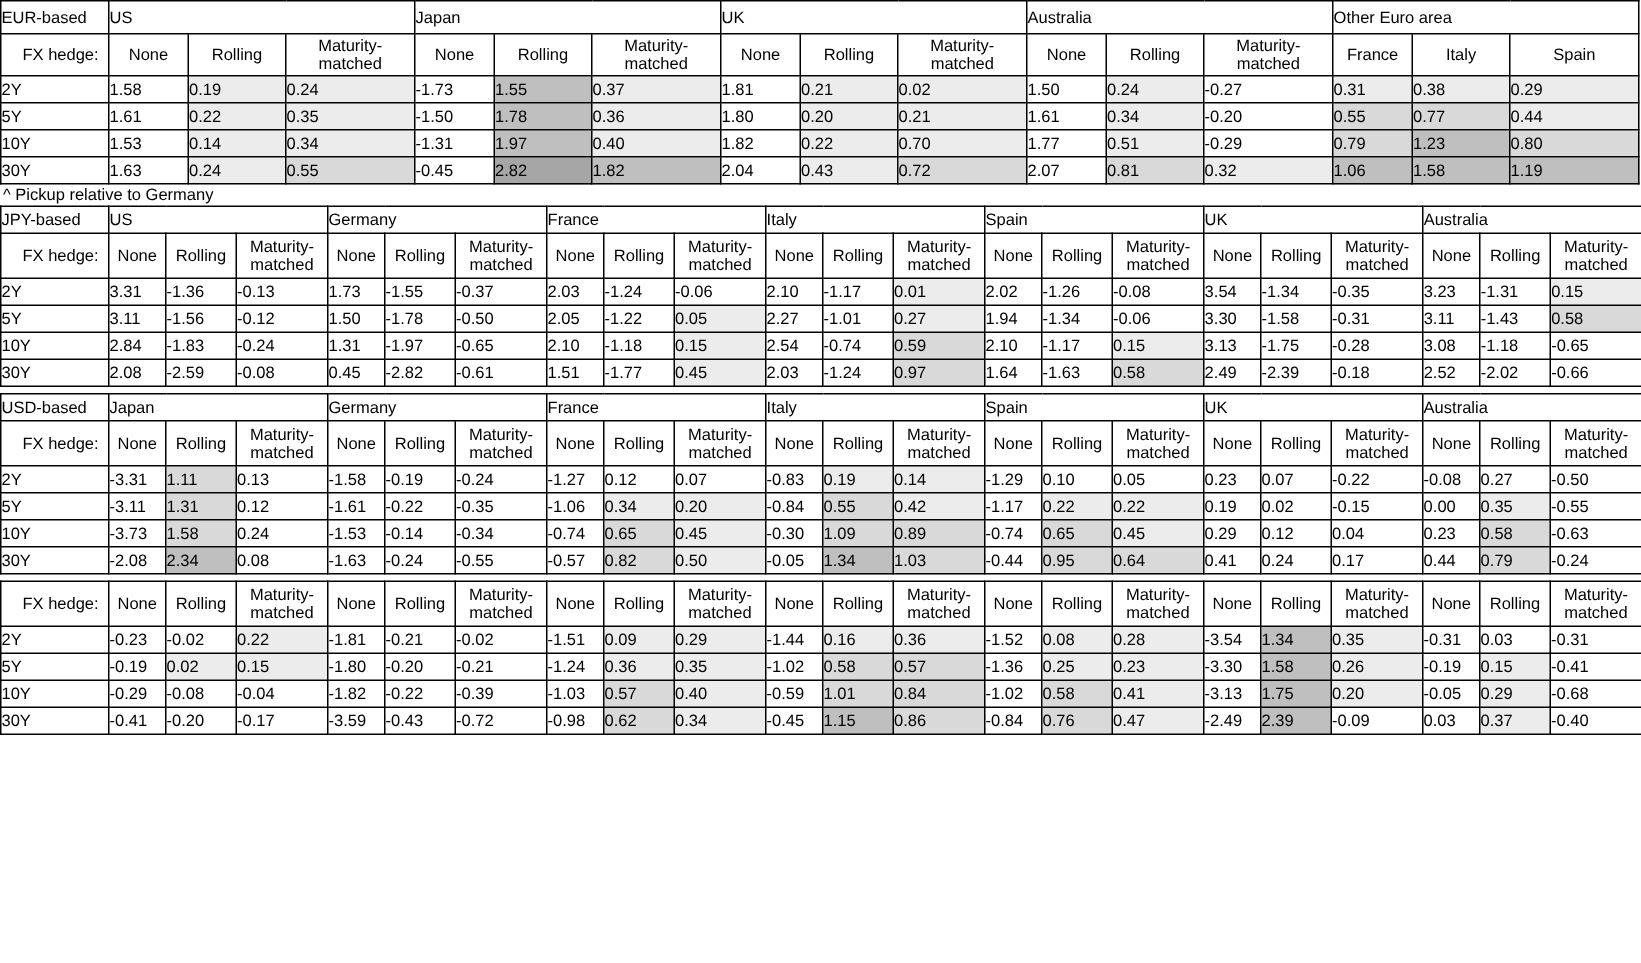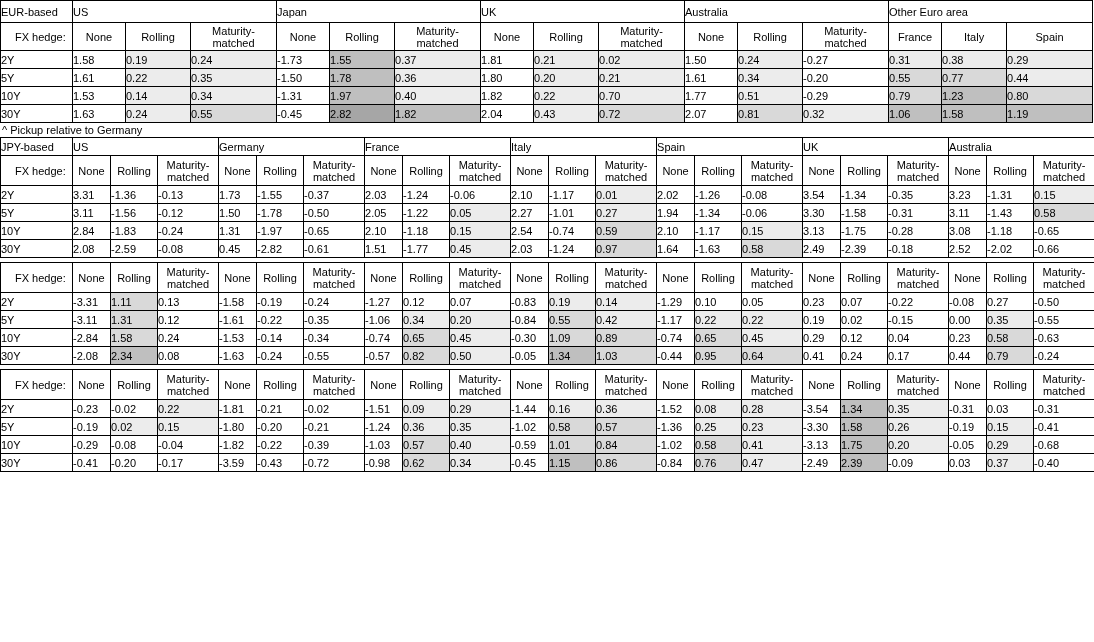--- a/index.html
+++ b/index.html
@@ -328,20 +328,30 @@
             <col style="width: 47px;">
             <col style="width: 61px;">
             <col style="width: 38px;">
             <col style="width: 47px;">
             <col style="width: 61px;">
             <col style="width: 38px;">
             <col style="width: 47px;">
             <col style="width: 61px;">
           </colgroup>
           <tbody>
+            <tr style="height: 18px;">
+              <td class="lbl">USD-based</td>
+              <td colspan="3" class="ctr">Japan</td>
+              <td colspan="3" class="ctr">Germany</td>
+              <td colspan="3" class="ctr">France</td>
+              <td colspan="3" class="ctr">Italy</td>
+              <td colspan="3" class="ctr">Spain</td>
+              <td colspan="3" class="ctr">UK</td>
+              <td colspan="3" class="ctr">Australia</td>
+            </tr>
             <tr style="height: 30px;">
               <td class="lbl" style="padding-left: 14px;">FX hedge:</td>
               <td class="hdr2" style="white-space: normal; padding: 0px 2px;">None</td>
               <td class="hdr2" style="white-space: normal; padding: 0px 2px;">Rolling</td>
               <td class="hdr2" style="white-space: normal; padding: 0px 2px;">Maturity-matched</td>
               <td class="hdr2" style="white-space: normal; padding: 0px 2px;">None</td>
               <td class="hdr2" style="white-space: normal; padding: 0px 2px;">Rolling</td>
               <td class="hdr2" style="white-space: normal; padding: 0px 2px;">Maturity-matched</td>
               <td class="hdr2" style="white-space: normal; padding: 0px 2px;">None</td>
               <td class="hdr2" style="white-space: normal; padding: 0px 2px;">Rolling</td>
@@ -402,21 +412,21 @@
               <td class="num shade1">0.22</td>
               <td class="num shade0">0.19</td>
               <td class="num shade0">0.02</td>
               <td class="num shade0">-0.15</td>
               <td class="num shade0">0.00</td>
               <td class="num shade1">0.35</td>
               <td class="num shade0">-0.55</td>
             </tr>
             <tr style="height: 18px;">
               <td class="lbl">10Y</td>
-              <td class="num shade0">-2.84</td>
+              <td class="num shade0">-3.73</td>
               <td class="num shade2">1.58</td>
               <td class="num shade0">0.24</td>
               <td class="num shade0">-1.53</td>
               <td class="num shade0">-0.14</td>
               <td class="num shade0">-0.34</td>
               <td class="num shade0">-0.74</td>
               <td class="num shade2">0.65</td>
               <td class="num shade1">0.45</td>
               <td class="num shade0">-0.30</td>
               <td class="num shade2">1.09</td>

